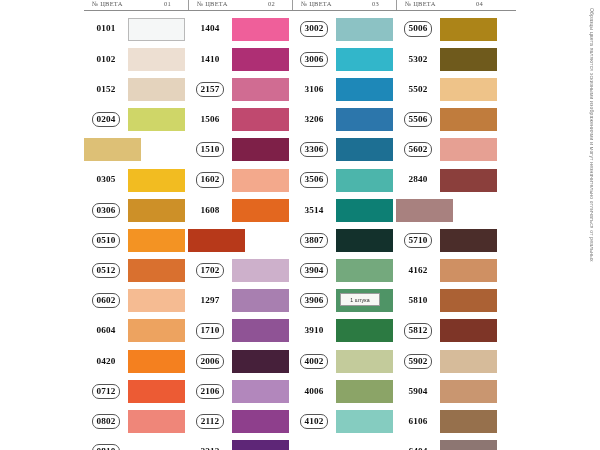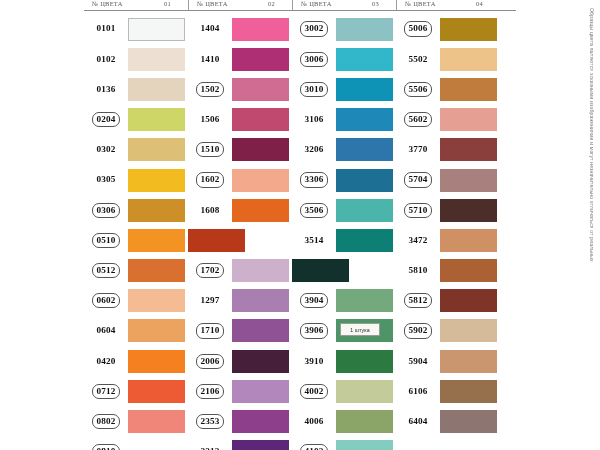--- a/index.html
+++ b/index.html
@@ -198,38 +198,35 @@
         <div class="swatch-row">
           <div class="code-cell">
             <span class="code-label">0102</span>
           </div>
           <div class="swatch-cell">
             <div class="swatch" style="background: rgb(237, 223, 210);"></div>
           </div>
         </div>
         <div class="swatch-row">
           <div class="code-cell">
-            <span class="code-label">0136</span>
+            <span class="code-label">0152</span>
           </div>
           <div class="swatch-cell">
             <div class="swatch" style="background: rgb(228, 211, 189);"></div>
           </div>
         </div>
         <div class="swatch-row">
           <div class="code-cell">
             <span class="code-label boxed">0204</span>
           </div>
           <div class="swatch-cell">
             <div class="swatch" style="background: rgb(207, 214, 104);"></div>
           </div>
         </div>
         <div class="swatch-row">
-          <div class="code-cell">
-            <span class="code-label">0302</span>
-          </div>
           <div class="swatch-cell">
             <div class="swatch" style="background: rgb(221, 192, 118);"></div>
           </div>
         </div>
         <div class="swatch-row">
           <div class="code-cell">
             <span class="code-label">0305</span>
           </div>
           <div class="swatch-cell">
             <div class="swatch" style="background: rgb(242, 188, 33);"></div>
@@ -320,21 +317,21 @@
         <div class="swatch-row">
           <div class="code-cell">
             <span class="code-label">1410</span>
           </div>
           <div class="swatch-cell">
             <div class="swatch" style="background: rgb(174, 47, 116);"></div>
           </div>
         </div>
         <div class="swatch-row">
           <div class="code-cell">
-            <span class="code-label boxed">1502</span>
+            <span class="code-label boxed">2157</span>
           </div>
           <div class="swatch-cell">
             <div class="swatch" style="background: rgb(208, 108, 146);"></div>
           </div>
         </div>
         <div class="swatch-row">
           <div class="code-cell">
             <span class="code-label">1506</span>
           </div>
           <div class="swatch-cell">
@@ -405,21 +402,21 @@
         <div class="swatch-row">
           <div class="code-cell">
             <span class="code-label boxed">2106</span>
           </div>
           <div class="swatch-cell">
             <div class="swatch" style="background: rgb(178, 135, 188);"></div>
           </div>
         </div>
         <div class="swatch-row">
           <div class="code-cell">
-            <span class="code-label boxed">2353</span>
+            <span class="code-label boxed">2112</span>
           </div>
           <div class="swatch-cell">
             <div class="swatch" style="background: rgb(142, 63, 140);"></div>
           </div>
         </div>
         <div class="swatch-row">
           <div class="code-cell">
             <span class="code-label">2212</span>
           </div>
           <div class="swatch-cell">
@@ -439,28 +436,20 @@
         <div class="swatch-row">
           <div class="code-cell">
             <span class="code-label boxed">3006</span>
           </div>
           <div class="swatch-cell">
             <div class="swatch" style="background: rgb(50, 182, 202);"></div>
           </div>
         </div>
         <div class="swatch-row">
           <div class="code-cell">
-            <span class="code-label boxed">3010</span>
-          </div>
-          <div class="swatch-cell">
-            <div class="swatch" style="background: rgb(14, 147, 182);"></div>
-          </div>
-        </div>
-        <div class="swatch-row">
-          <div class="code-cell">
             <span class="code-label">3106</span>
           </div>
           <div class="swatch-cell">
             <div class="swatch" style="background: rgb(30, 136, 184);"></div>
           </div>
         </div>
         <div class="swatch-row">
           <div class="code-cell">
             <span class="code-label">3206</span>
           </div>
@@ -486,20 +475,23 @@
         </div>
         <div class="swatch-row">
           <div class="code-cell">
             <span class="code-label">3514</span>
           </div>
           <div class="swatch-cell">
             <div class="swatch" style="background: rgb(13, 127, 116);"></div>
           </div>
         </div>
         <div class="swatch-row">
+          <div class="code-cell">
+            <span class="code-label boxed">3807</span>
+          </div>
           <div class="swatch-cell">
             <div class="swatch" style="background: rgb(19, 49, 44);"></div>
           </div>
         </div>
         <div class="swatch-row">
           <div class="code-cell">
             <span class="code-label boxed">3904</span>
           </div>
           <div class="swatch-cell">
             <div class="swatch" style="background: rgb(116, 169, 125);"></div>
@@ -552,20 +544,28 @@
         <div class="swatch-row">
           <div class="code-cell">
             <span class="code-label boxed">5006</span>
           </div>
           <div class="swatch-cell">
             <div class="swatch" style="background: rgb(172, 132, 24);"></div>
           </div>
         </div>
         <div class="swatch-row">
           <div class="code-cell">
+            <span class="code-label">5302</span>
+          </div>
+          <div class="swatch-cell">
+            <div class="swatch" style="background: rgb(111, 90, 28);"></div>
+          </div>
+        </div>
+        <div class="swatch-row">
+          <div class="code-cell">
             <span class="code-label">5502</span>
           </div>
           <div class="swatch-cell">
             <div class="swatch" style="background: rgb(238, 195, 137);"></div>
           </div>
         </div>
         <div class="swatch-row">
           <div class="code-cell">
             <span class="code-label boxed">5506</span>
           </div>
@@ -576,45 +576,42 @@
         <div class="swatch-row">
           <div class="code-cell">
             <span class="code-label boxed">5602</span>
           </div>
           <div class="swatch-cell">
             <div class="swatch" style="background: rgb(230, 160, 147);"></div>
           </div>
         </div>
         <div class="swatch-row">
           <div class="code-cell">
-            <span class="code-label">3770</span>
+            <span class="code-label">2840</span>
           </div>
           <div class="swatch-cell">
             <div class="swatch" style="background: rgb(139, 63, 60);"></div>
           </div>
         </div>
         <div class="swatch-row">
-          <div class="code-cell">
-            <span class="code-label boxed">5704</span>
-          </div>
           <div class="swatch-cell">
             <div class="swatch" style="background: rgb(168, 129, 127);"></div>
           </div>
         </div>
         <div class="swatch-row">
           <div class="code-cell">
             <span class="code-label boxed">5710</span>
           </div>
           <div class="swatch-cell">
             <div class="swatch" style="background: rgb(75, 45, 42);"></div>
           </div>
         </div>
         <div class="swatch-row">
           <div class="code-cell">
-            <span class="code-label">3472</span>
+            <span class="code-label">4162</span>
           </div>
           <div class="swatch-cell">
             <div class="swatch" style="background: rgb(207, 144, 99);"></div>
           </div>
         </div>
         <div class="swatch-row">
           <div class="code-cell">
             <span class="code-label">5810</span>
           </div>
           <div class="swatch-cell">

